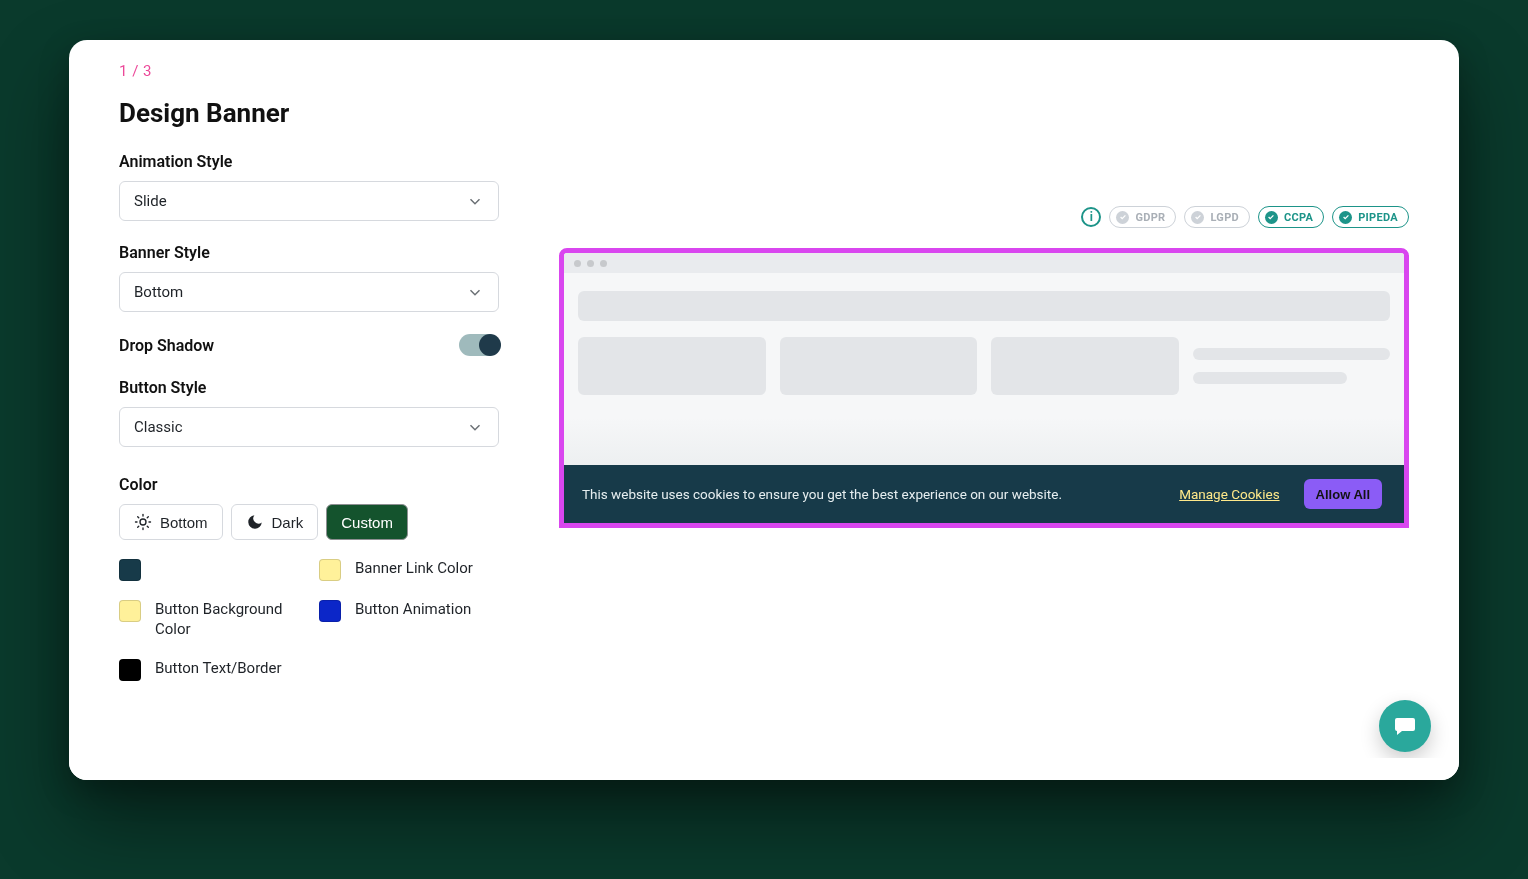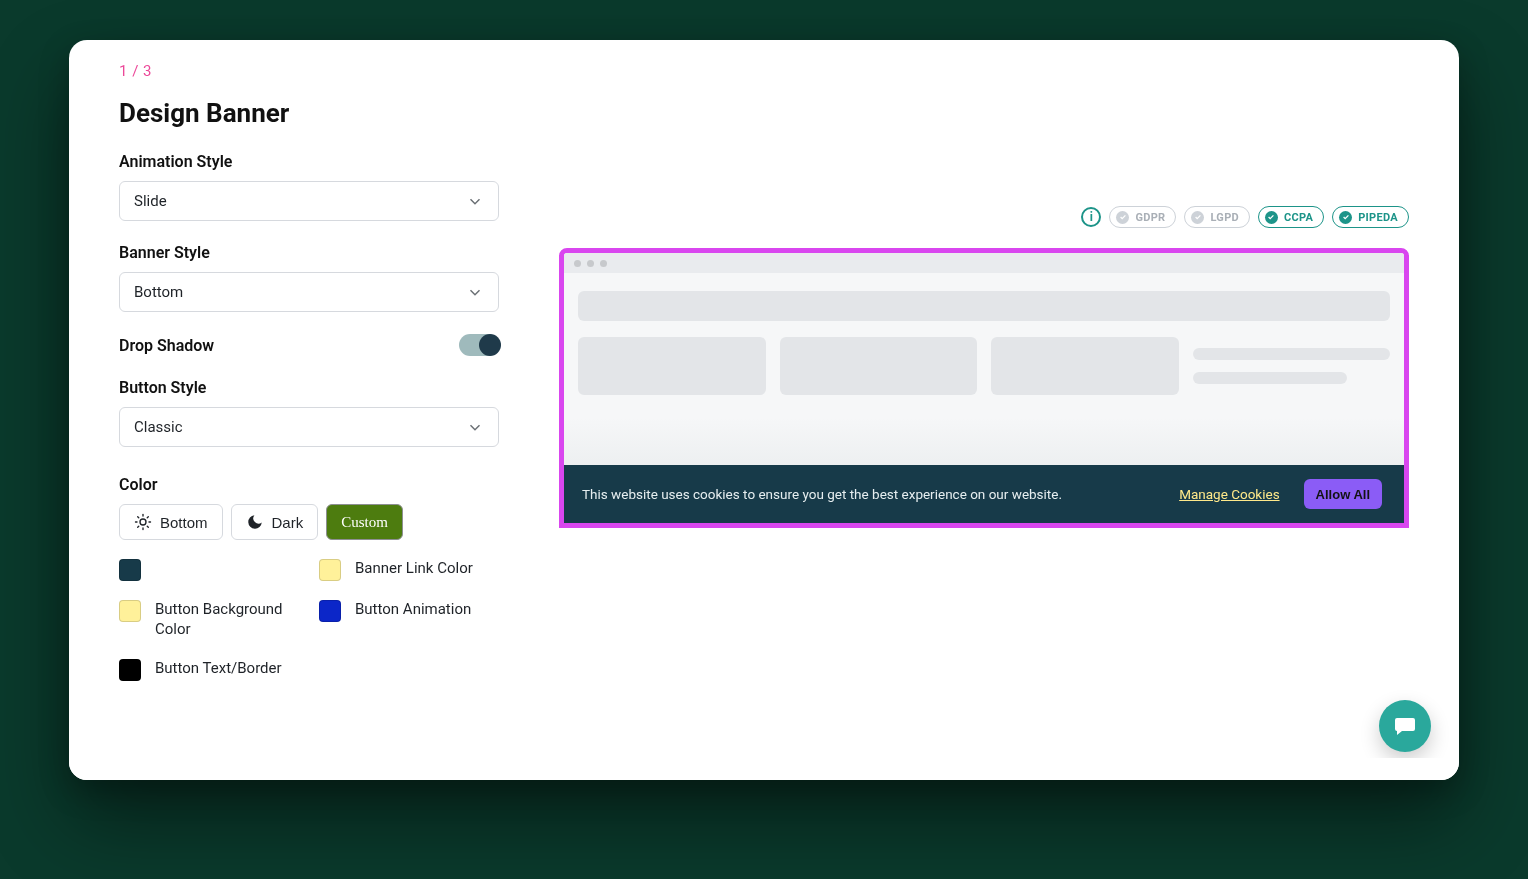--- a/index.html
+++ b/index.html
@@ -101,24 +101,23 @@
     height: 36px;
     padding: 0 14px;
     border: 1px solid #d6d9de;
     border-radius: 6px;
     background: #fff;
     font-size: 15px;
     color: #1f2328;
     cursor: pointer;
   }
   .seg-btn.active {
-    background: #4d7c0f;
+    background: #14532d;
     color: #fff;
     border-color: #8d8f92;
-    font-family: Liberation Serif, serif;
   }
   .swatch-grid {
     display: grid;
     grid-template-columns: 1fr 1fr;
     column-gap: 20px;
     row-gap: 18px;
   }
   .swatch-row {
     display: flex;
     gap: 14px;

